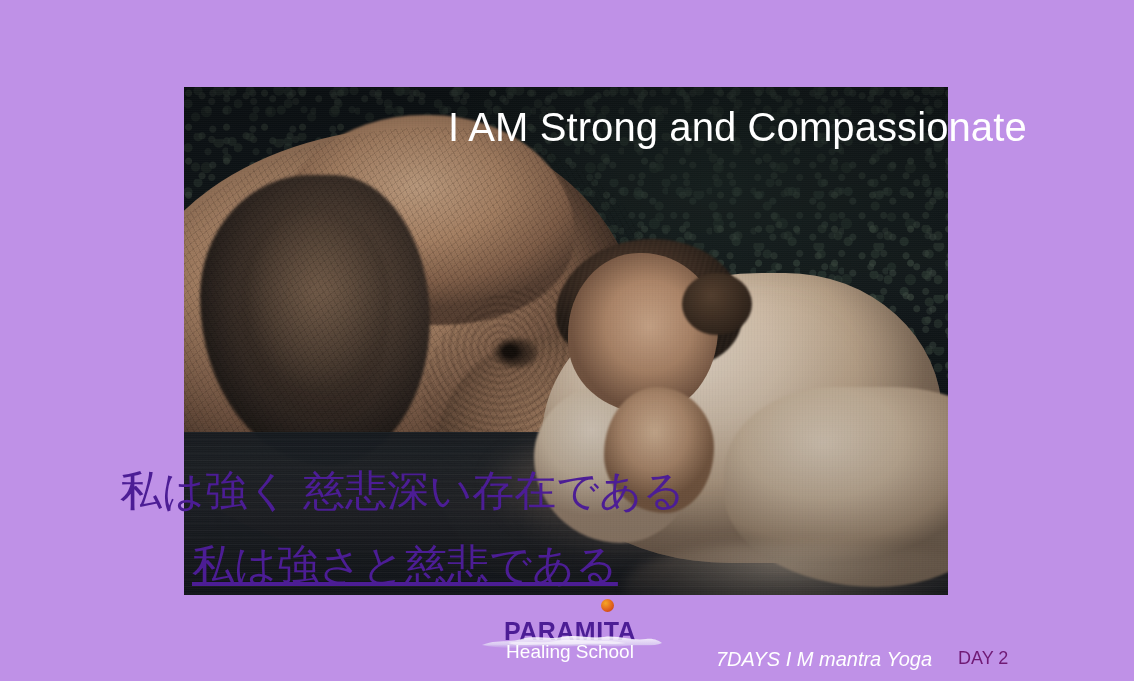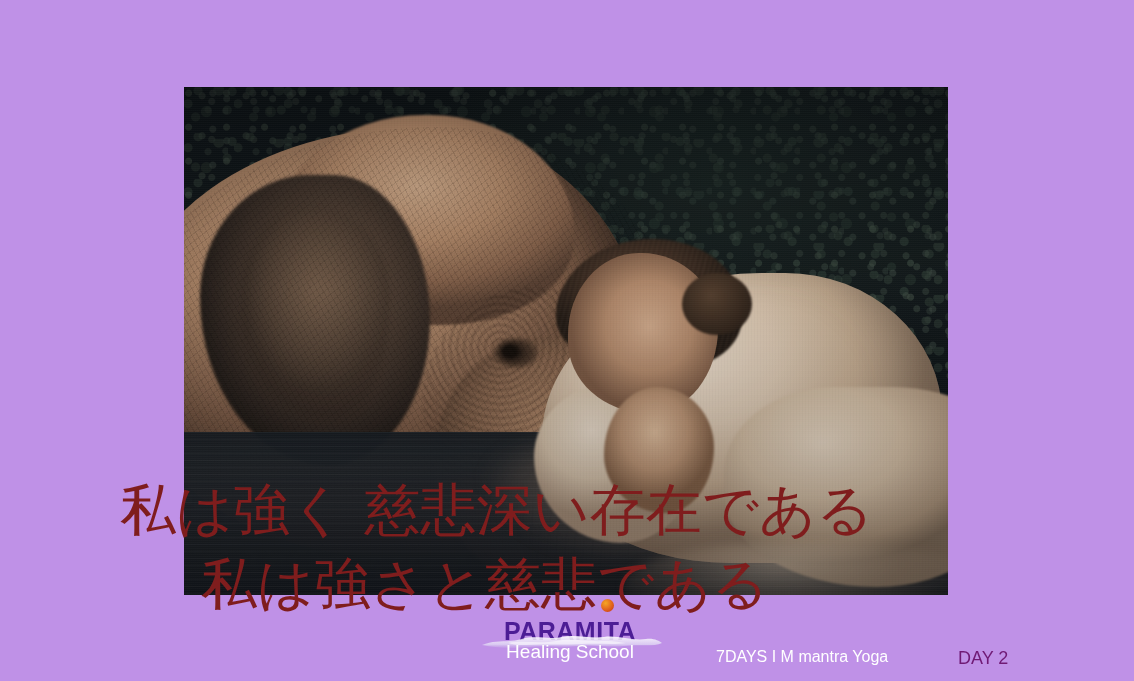--- a/index.html
+++ b/index.html
@@ -340,30 +340,29 @@
     line-height: 1.05;
     letter-spacing: 0.1px;
     white-space: nowrap;
     font-family: "Liberation Sans", "DejaVu Sans", sans-serif;
   }
   #en-line-1 { left: 448px; top: 106px; }
   #en-line-2 { left: 456px; top: 176px; }
 
   .affirm-ja {
     position: absolute;
-    color: #7f1d1d;
-    font-size: 56px;
+    color: #4c1d95;
+    font-size: 42px;
     font-weight: 400;
     line-height: 1.08;
     white-space: nowrap;
     font-family: "DejaVu Sans", "Liberation Sans", sans-serif;
-    margin-top: 12px;
   }
   #ja-line-1 { left: 120px; top: 468px; }
-  #ja-line-2 { left: 201px; top: 542px; }
+  #ja-line-2 { left: 192px; top: 542px; text-decoration: underline; }
 
   
   #logo-block {
     position: absolute;
     left: 470px;
     top: 598px;
     width: 200px;
     height: 80px;
   }
   .logo-wordmark {
@@ -409,24 +408,25 @@
     font-weight: 400;
     font-family: "Liberation Sans", "DejaVu Sans", sans-serif;
     line-height: 1;
   }
 
   #course-label {
     position: absolute;
     left: 716px;
     top: 648px;
     color: #ffffff;
-    font-size: 16px;
+    font-size: 20px;
     font-weight: 400;
     white-space: nowrap;
     font-family: "Liberation Sans", "DejaVu Sans", sans-serif;
+    font-style: italic;
   }
   #day-label {
     position: absolute;
     left: 958px;
     top: 648px;
     color: #701a75;
     font-size: 18px;
     font-weight: 400;
     white-space: nowrap;
     font-family: "Liberation Sans", "DejaVu Sans", sans-serif;
@@ -459,20 +459,21 @@
     <div class="girl-hair"></div>
     <div class="girl-head"></div>
     <div class="girl-bun"></div>
     <div class="girl-hands"></div>
     <div class="girl-reflect"></div>
 
     <div class="photo-tone"></div>
     <div class="photo-grain"></div>
   </div>
 
+  <div class="affirm-en" id="en-line-1">I AM Strong and Compassionate</div>
 
 
   <div class="affirm-ja" id="ja-line-1">私は強く 慈悲深い存在である</div>
 
   <div class="affirm-ja" id="ja-line-2">私は強さと慈悲である</div>
 
   <div id="logo-block">
 
     <div class="logo-wordmark">Paramita</div>
 

